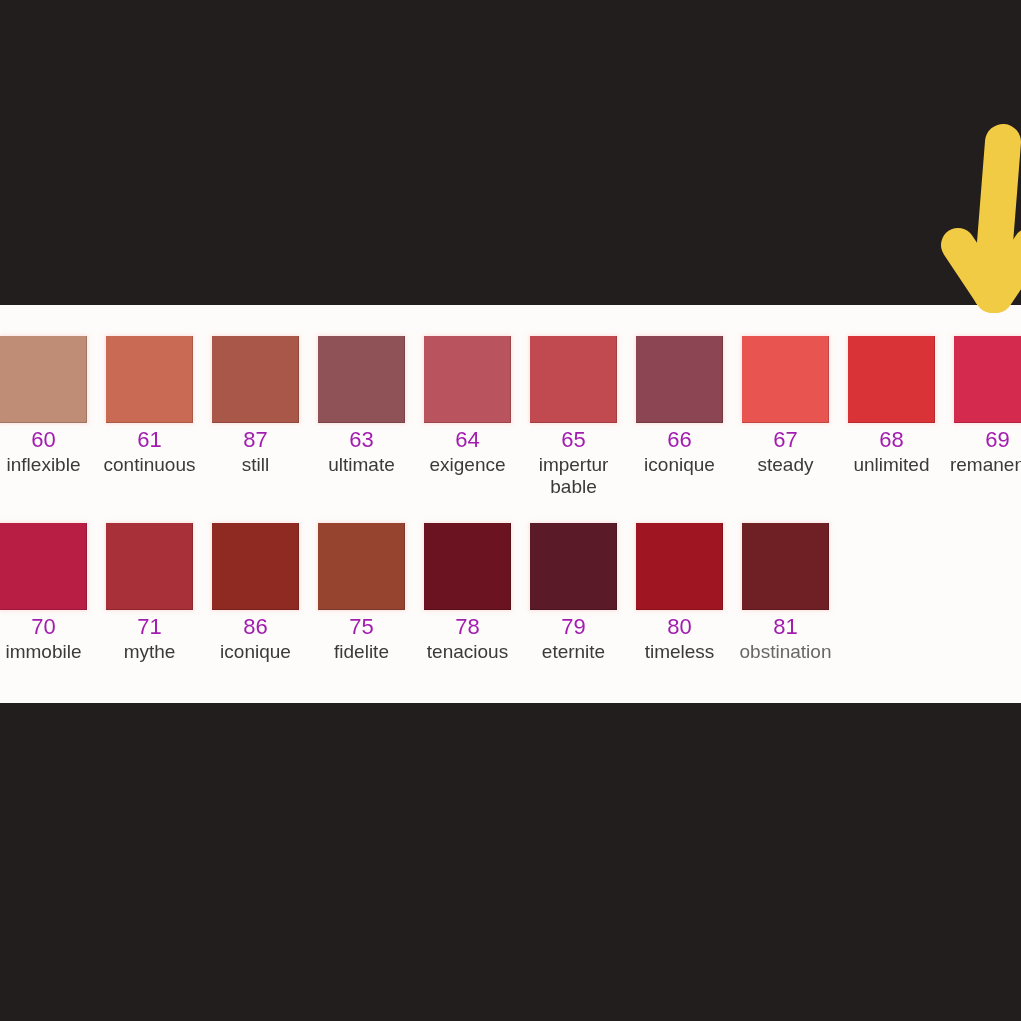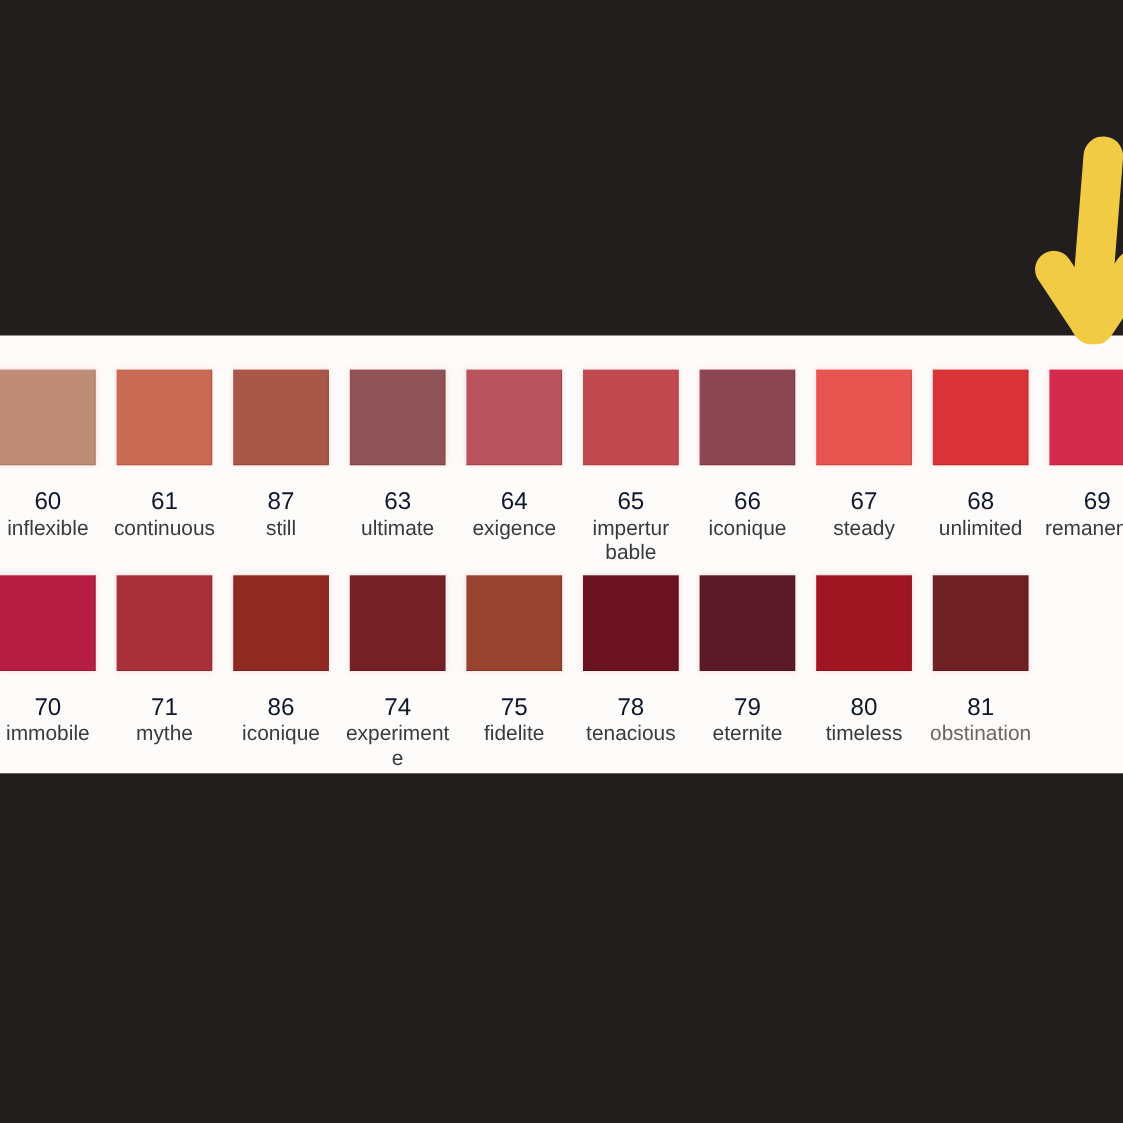--- a/index.html
+++ b/index.html
@@ -77,24 +77,24 @@
 
   .swatch-chip {
     width: 87px;
     height: 87px;
     box-sizing: border-box;
     box-shadow: 0 0 4px 1px rgba(255, 205, 200, 0.55),
                 inset -1px -1px 0 rgba(0, 0, 0, 0.16);
   }
 
   .swatch-code {
-    margin-top: 21px;
+    margin-top: 5px;
     font-size: 22px;
     line-height: 24px;
-    color: #0f172a;
+    color: #a21caf;
     text-align: left;
     white-space: nowrap;
   }
 
   .swatch-name {
     margin-top: 2px;
     font-size: 19px;
     line-height: 22px;
     color: #3a3a3a;
     text-align: center;
@@ -183,25 +183,20 @@
           <div class="swatch-chip" title="mythe" style="background: rgb(168, 48, 56);"></div>
           <div class="swatch-code">71</div>
           <div class="swatch-name">mythe</div>
         </div>
         <div class="swatch-cell">
           <div class="swatch-chip" title="iconique" style="background: rgb(142, 42, 34);"></div>
           <div class="swatch-code">86</div>
           <div class="swatch-name">iconique</div>
         </div>
         <div class="swatch-cell">
-          <div class="swatch-chip" title="experimente" style="background: rgb(116, 32, 38);"></div>
-          <div class="swatch-code">74</div>
-          <div class="swatch-name">experimente</div>
-        </div>
-        <div class="swatch-cell">
           <div class="swatch-chip" title="fidelite" style="background: rgb(150, 68, 47);"></div>
           <div class="swatch-code">75</div>
           <div class="swatch-name">fidelite</div>
         </div>
         <div class="swatch-cell">
           <div class="swatch-chip" title="tenacious" style="background: rgb(107, 19, 32);"></div>
           <div class="swatch-code">78</div>
           <div class="swatch-name">tenacious</div>
         </div>
         <div class="swatch-cell">

